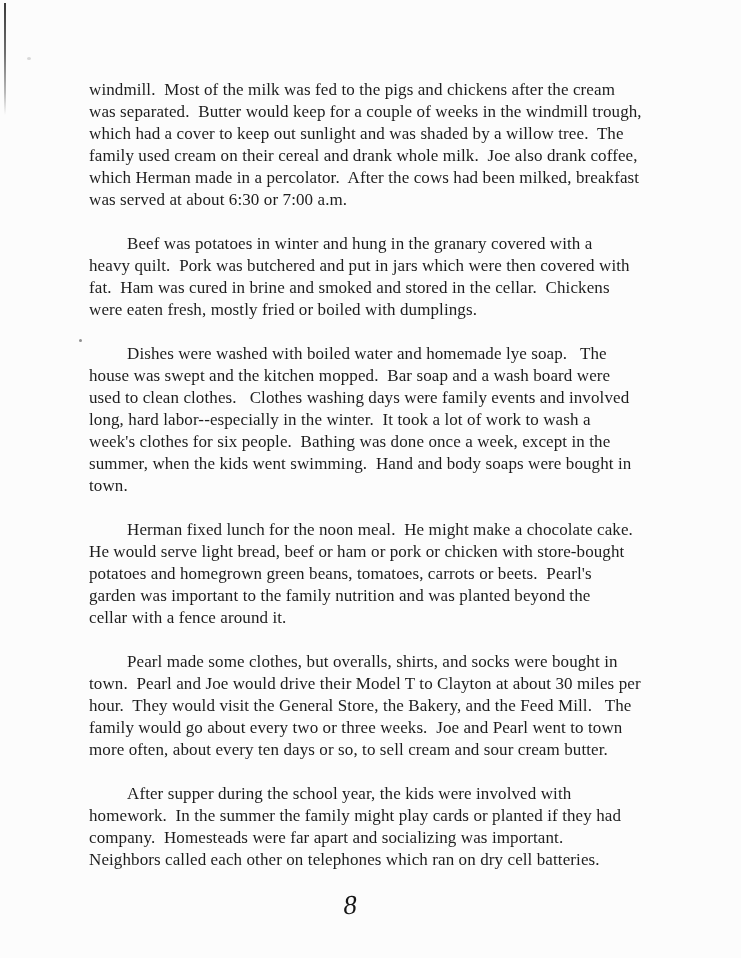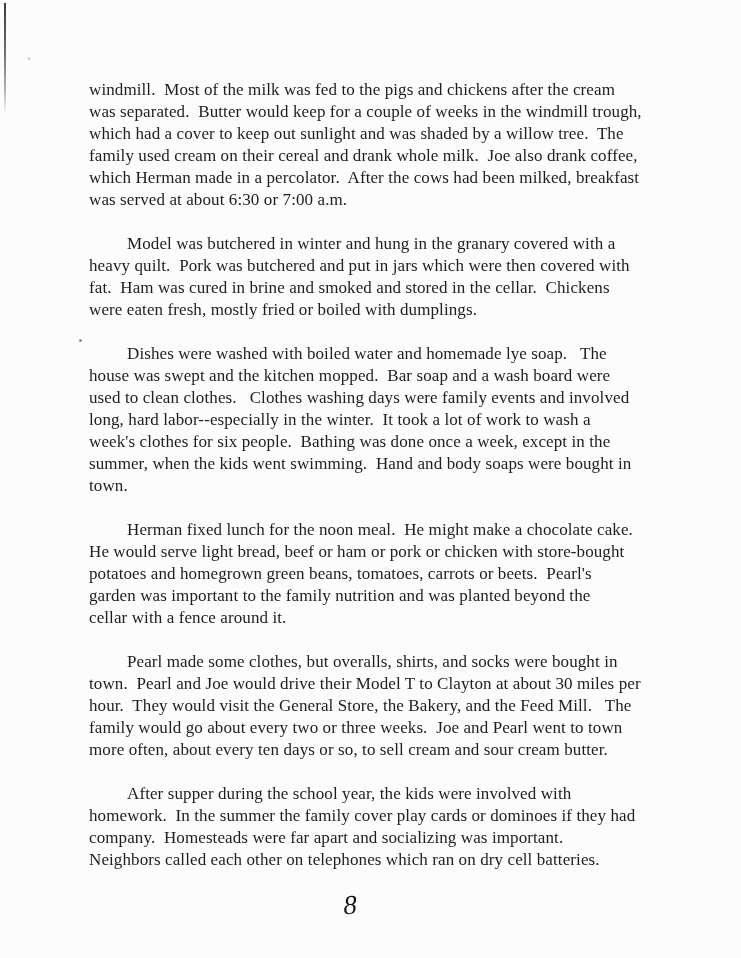--- a/index.html
+++ b/index.html
@@ -78,21 +78,21 @@
   <div class="scan-line"></div>
   <div class="scan-dot-1"></div>
   <div class="scan-dot-2"></div>
   <div class="text-block">
       <p class="para">windmill.  Most of the milk was fed to the pigs and chickens after the cream
 was separated.  Butter would keep for a couple of weeks in the windmill trough,
 which had a cover to keep out sunlight and was shaded by a willow tree.  The
 family used cream on their cereal and drank whole milk.  Joe also drank coffee,
 which Herman made in a percolator.  After the cows had been milked, breakfast
 was served at about 6:30 or 7:00 a.m.</p>
-      <p class="para indent">Model was butchered in winter and hung in the granary covered with a
+      <p class="para indent">Beef was potatoes in winter and hung in the granary covered with a
 heavy quilt.  Pork was butchered and put in jars which were then covered with
 fat.  Ham was cured in brine and smoked and stored in the cellar.  Chickens
 were eaten fresh, mostly fried or boiled with dumplings.</p>
       <p class="para indent">Dishes were washed with boiled water and homemade lye soap.   The
 house was swept and the kitchen mopped.  Bar soap and a wash board were
 used to clean clothes.   Clothes washing days were family events and involved
 long, hard labor--especially in the winter.  It took a lot of work to wash a
 week's clothes for six people.  Bathing was done once a week, except in the
 summer, when the kids went swimming.  Hand and body soaps were bought in
 town.</p>
@@ -100,18 +100,18 @@
 He would serve light bread, beef or ham or pork or chicken with store-bought
 potatoes and homegrown green beans, tomatoes, carrots or beets.  Pearl's
 garden was important to the family nutrition and was planted beyond the
 cellar with a fence around it.</p>
       <p class="para indent">Pearl made some clothes, but overalls, shirts, and socks were bought in
 town.  Pearl and Joe would drive their Model T to Clayton at about 30 miles per
 hour.  They would visit the General Store, the Bakery, and the Feed Mill.   The
 family would go about every two or three weeks.  Joe and Pearl went to town
 more often, about every ten days or so, to sell cream and sour cream butter.</p>
       <p class="para indent">After supper during the school year, the kids were involved with
-homework.  In the summer the family cover play cards or dominoes if they had
+homework.  In the summer the family might play cards or planted if they had
 company.  Homesteads were far apart and socializing was important.
 Neighbors called each other on telephones which ran on dry cell batteries.</p>
     </div>
   <div class="page-number">8</div>
 </div>
 
 </body></html>

